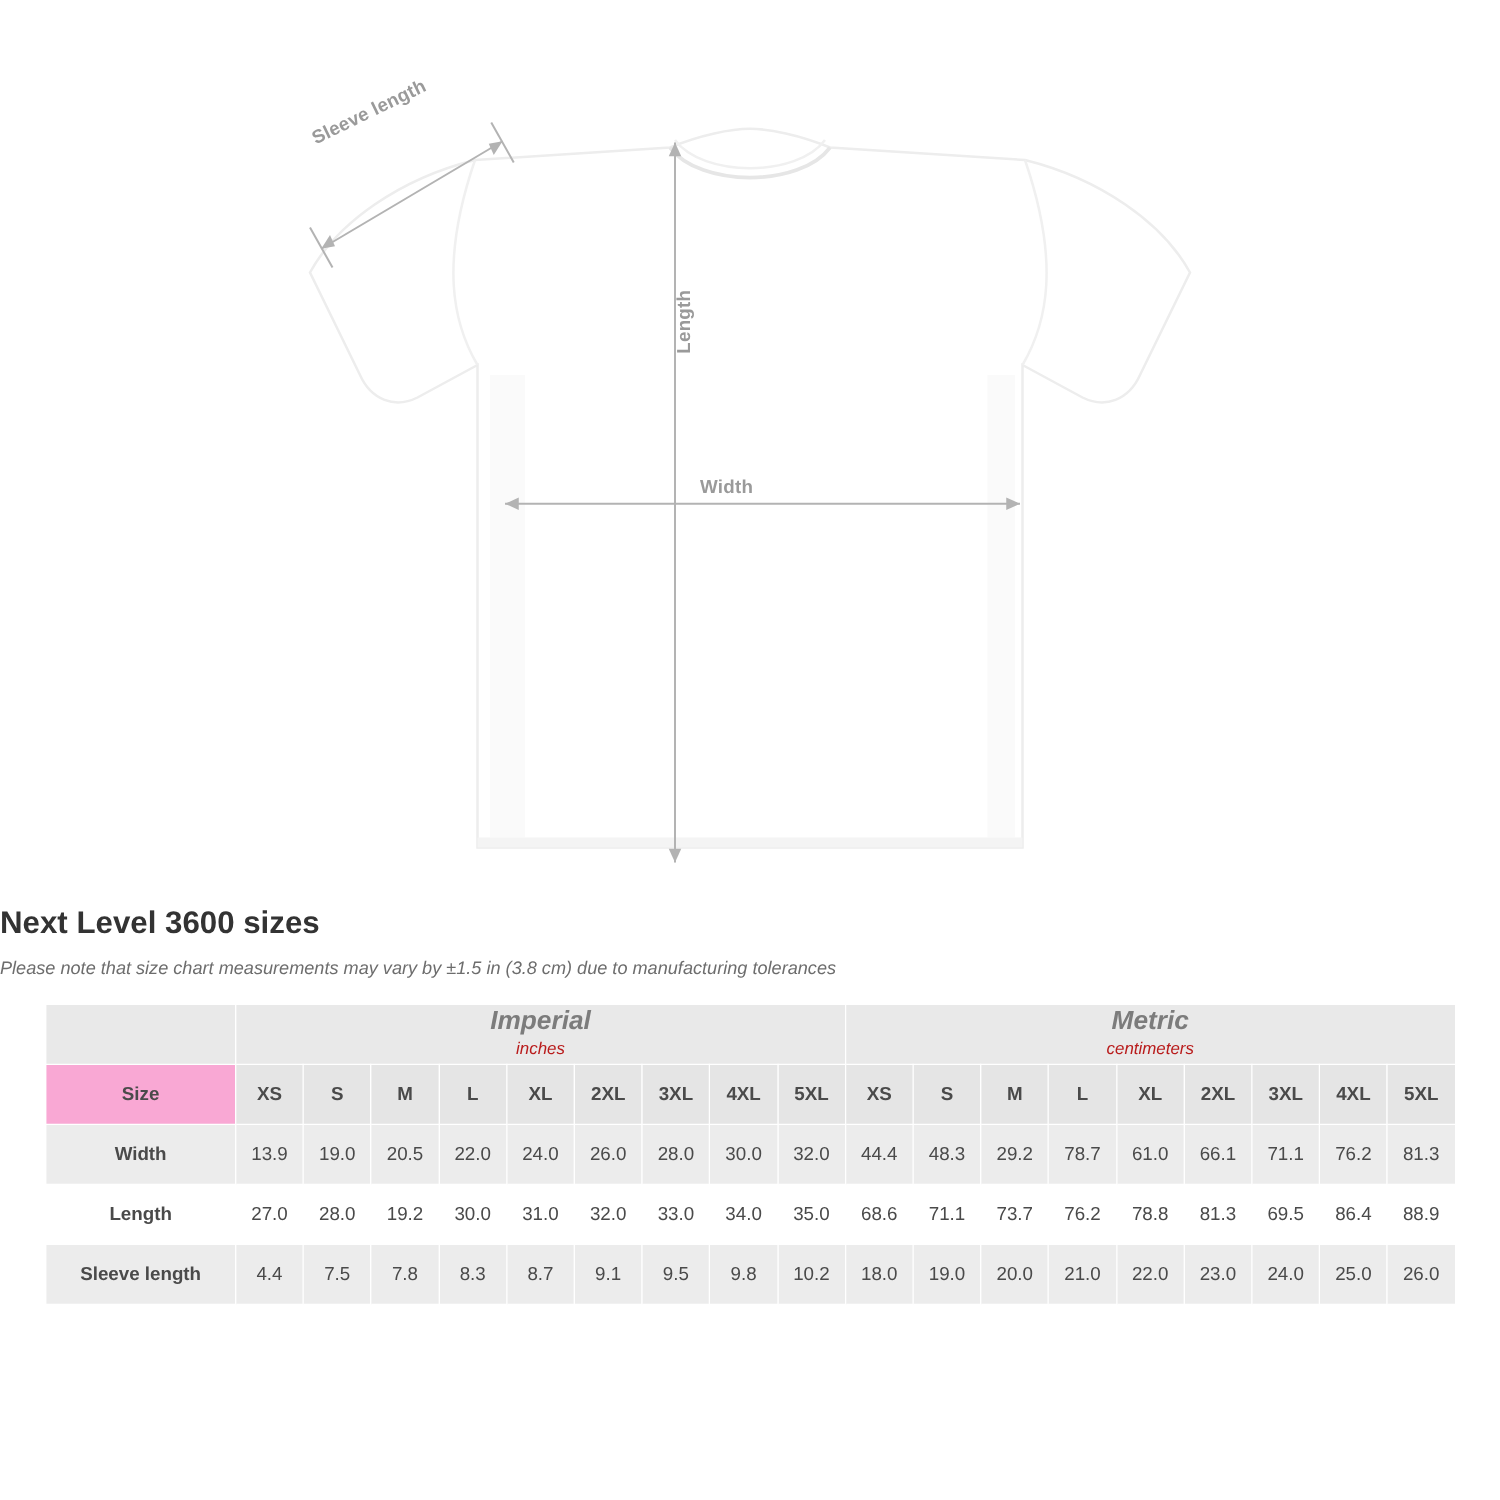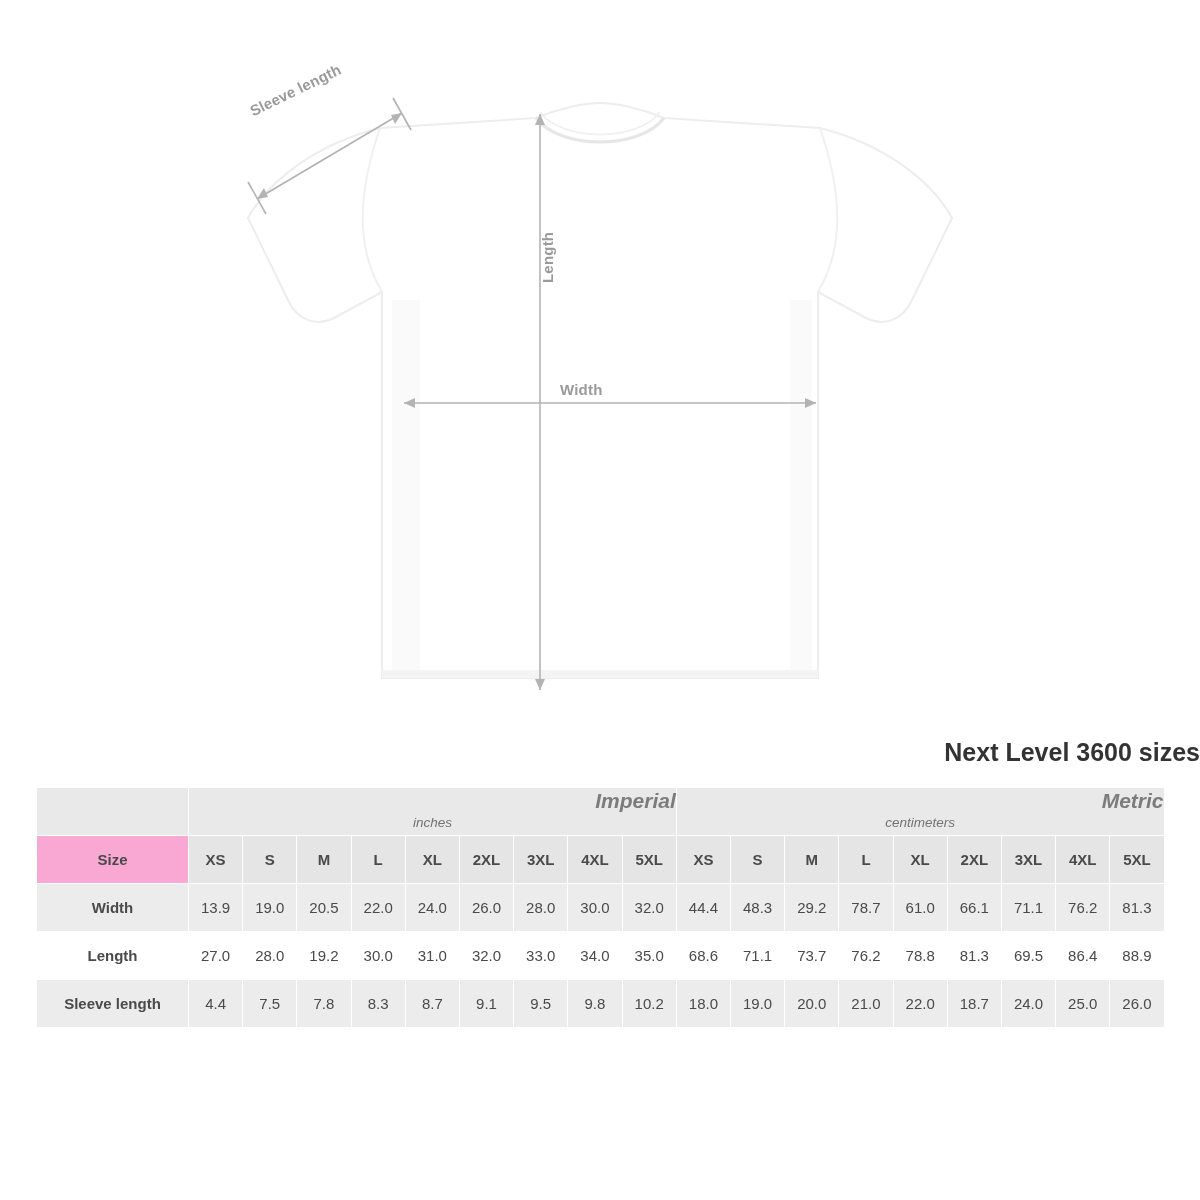--- a/index.html
+++ b/index.html
@@ -46,22 +46,22 @@
     transform: rotate(-90deg);
     transform-origin: left top;
   }
   .label-width {
     left: 560px;
     top: 381px;
   }
 
   
   .title-block {
-    text-align: right;
-    margin-top: 28px;
+    text-align: left;
+    margin-top: 14px;
   }
   .chart-title {
     font-size: 25px;
     font-weight: bold;
     color: #333333;
     margin: 0;
   }
   .chart-note {
     font-size: 14.5px;
     font-style: italic;
@@ -91,26 +91,25 @@
   .band {
     background: #e9e9e9;
     height: 88px;
   }
   .band .unit-sys {
     font-size: 21px;
     font-style: italic;
     font-weight: bold;
     color: #7c7c7c;
     line-height: 1.15;
-    text-align: right;
   }
   .band .unit-name {
     font-size: 13.5px;
     font-style: italic;
-    color: #737373;
+    color: #b91c1c;
     line-height: 1.5;
   }
   .row-header {
     background: #e9e9e9;
     font-weight: bold;
     color: #555555;
     font-size: 15px;
   }
   .row-light td {
     background: #ffffff;
@@ -184,20 +183,21 @@
     </g>
   </svg>
 
   <div class="dim-label label-sleeve">Sleeve length</div>
   <div class="dim-label label-length">Length</div>
   <div class="dim-label label-width">Width</div>
 </div>
 
 <div class="title-block">
   <h1 class="chart-title">Next Level 3600 sizes</h1>
+  <p class="chart-note">Please note that size chart measurements may vary by ±1.5 in (3.8 cm) due to manufacturing tolerances</p>
 </div>
 
 <div class="table-wrap">
   <table class="size-table">
     <colgroup>
       <col class="col-label">
       <col class="col-val">
         <col class="col-val">
         <col class="col-val">
         <col class="col-val">
@@ -305,20 +305,20 @@
         <td>8.7</td>
         <td>9.1</td>
         <td>9.5</td>
         <td>9.8</td>
         <td>10.2</td>
         <td>18.0</td>
         <td>19.0</td>
         <td>20.0</td>
         <td>21.0</td>
         <td>22.0</td>
-        <td>18.7</td>
+        <td>23.0</td>
         <td>24.0</td>
         <td>25.0</td>
         <td>26.0</td>
       </tr>
     </tbody>
   </table>
 </div>
 
 </body></html>

